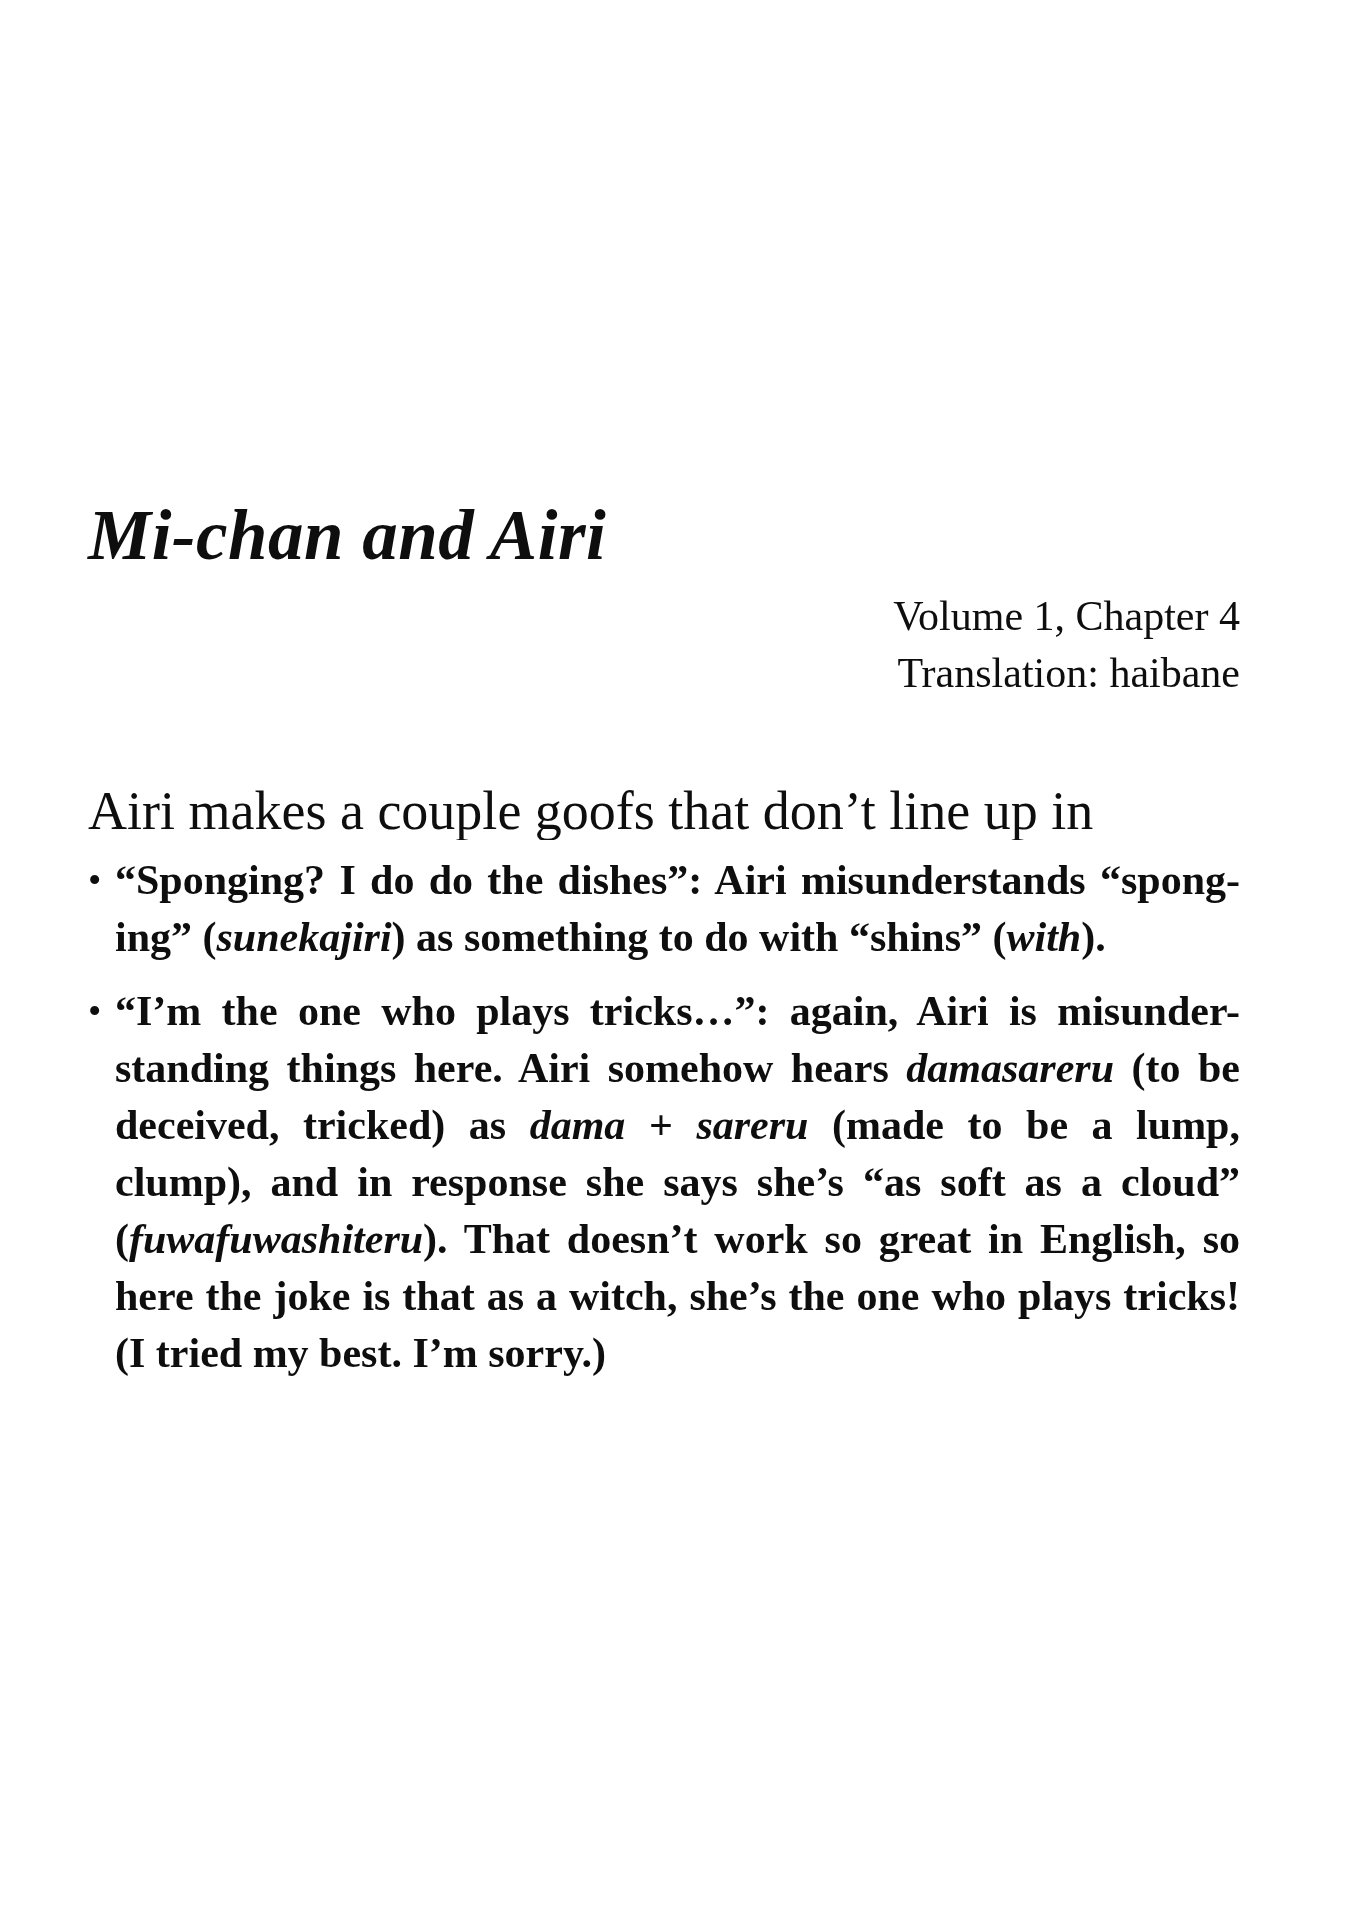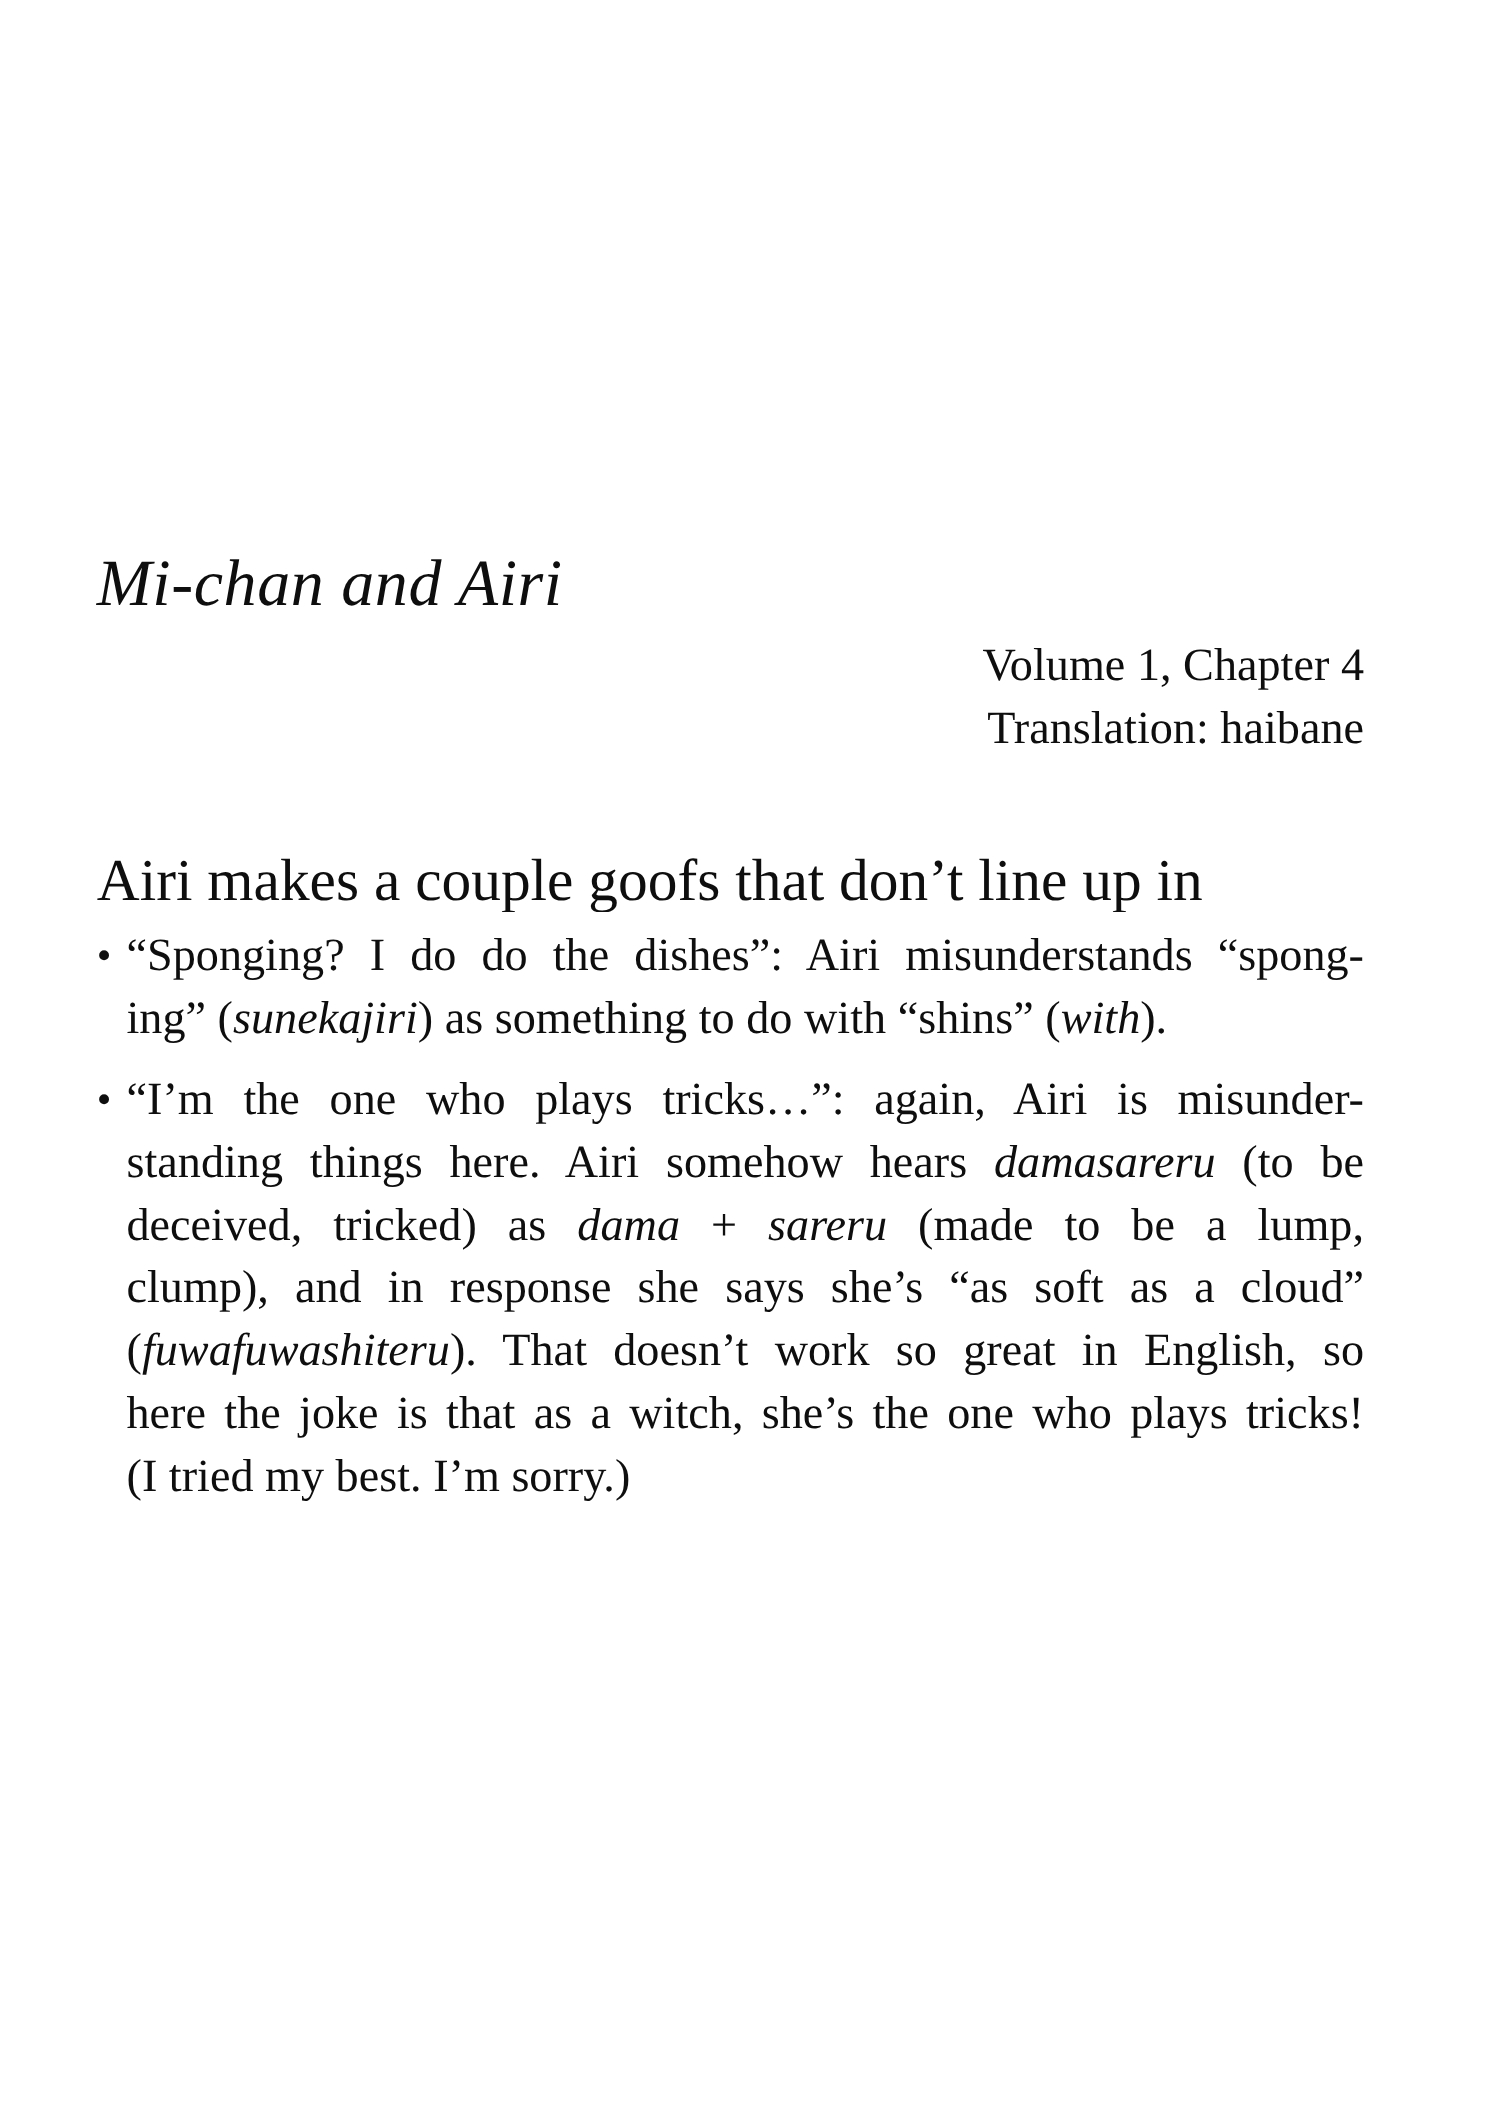--- a/index.html
+++ b/index.html
@@ -16,24 +16,24 @@
     color: #0e0e0e;
   }
   .content {
     position: absolute;
     left: 88px;
     top: 0;
     width: 1152px;
   }
   .title {
     margin: 500px 0 0 0;
-    font-size: 60px;
+    font-size: 71px;
     line-height: 1;
     font-style: italic;
-    font-weight: normal;
+    font-weight: bold;
     letter-spacing: 0.5px;
     white-space: nowrap;
   }
   .subtitle {
     margin-top: 17px;
     font-size: 42px;
     line-height: 57px;
     text-align: right;
   }
   .subtitle-line {
@@ -66,20 +66,21 @@
     line-height: 57px;
     font-size: 38px;
   }
   .bullet-lines {
     flex: 1 1 auto;
     min-width: 0;
   }
   .line {
     height: 57px;
     overflow: hidden;
+    font-weight: bold;
   }
   .line.j {
     text-align: justify;
     text-align-last: justify;
     -moz-text-align-last: justify;
   }
   .seg-italic {
     font-style: italic;
     margin-top: 20px;
   }

